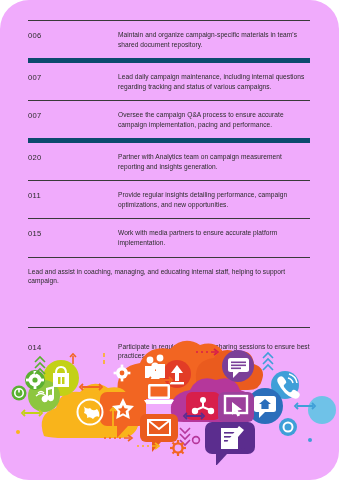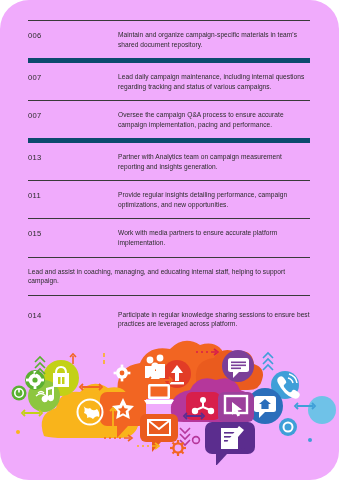--- a/index.html
+++ b/index.html
@@ -57,20 +57,21 @@
     font-size: 6.6px;
     line-height: 1.45;
     color: #2b2b2b;
     letter-spacing: 0.05px;
   }
 
   
   .resp-row.tall {
     padding-top: 14px;
     padding-bottom: 10px;
+    margin-top: 32px;
   }
 
   
   .art {
     position: absolute;
     left: 0;
     top: 340px;
     width: 339px;
     height: 125px;
   }
@@ -93,21 +94,21 @@
       <div class="resp-text">Lead daily campaign maintenance, including internal questions regarding tracking and status of various campaigns.</div>
     </div>
 
     <div class="resp-row">
       <div class="resp-num">007</div>
       <div class="resp-text">Oversee the campaign Q&amp;A process to ensure accurate campaign implementation, pacing and performance.</div>
     </div>
 
 
     <div class="resp-row light-rule">
-      <div class="resp-num">013</div>
+      <div class="resp-num">020</div>
       <div class="resp-text">Partner with Analytics team on campaign measurement reporting and insights generation.</div>
     </div>
 
     <div class="resp-row">
       <div class="resp-num">011</div>
       <div class="resp-text">Provide regular insights detailing performance, campaign optimizations, and new opportunities.</div>
     </div>
 
     <div class="resp-row">
       <div class="resp-num">015</div>

